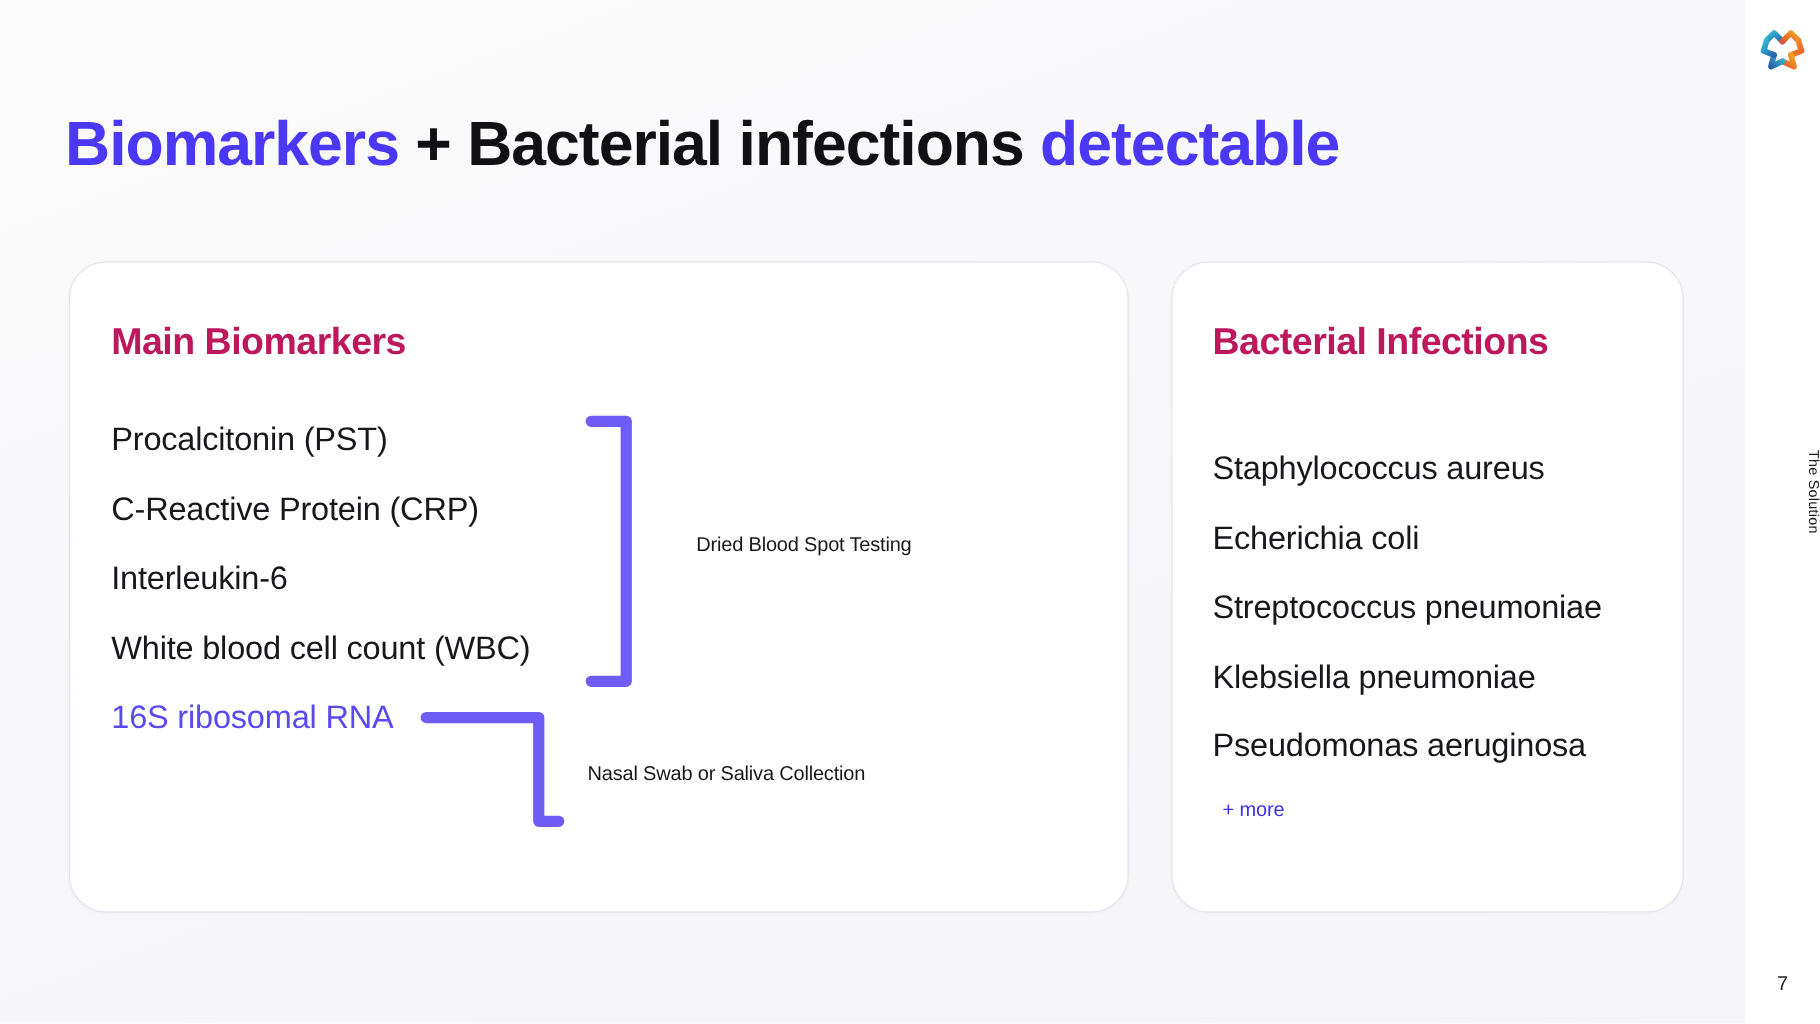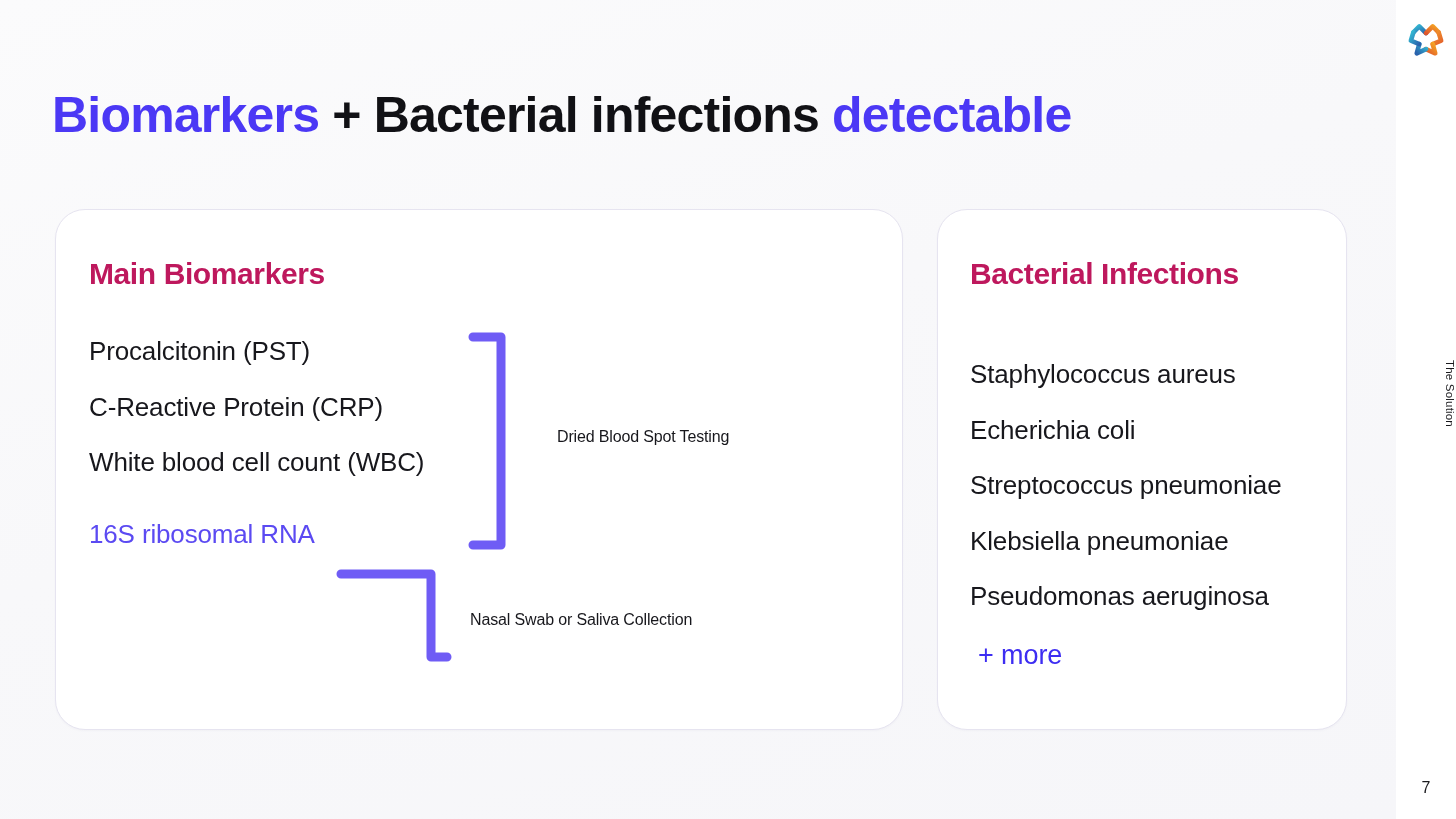--- a/index.html
+++ b/index.html
@@ -118,21 +118,21 @@
 
   .list li {
     font-size: 26px;
     font-weight: 500;
     letter-spacing: -0.15px;
     color: #17171c;
     height: 55.5px;
     line-height: 28px;
     white-space: nowrap;
   }
-  .list li.highlight { color: #5b4af2; margin-top: 16px; }
+  .list li.highlight { color: #5b4af2; }
 
   
   .bracket, .elbow {
     position: absolute;
     pointer-events: none;
   }
   #bracket-dbs { left: 463px; top: 328px; width: 48px; height: 226px; }
   #elbow-swab  { left: 330px; top: 562px; width: 128px; height: 106px; }
 
   .annot {
@@ -143,21 +143,21 @@
     color: #17171c;
     white-space: nowrap;
   }
   #annot-dbs  { left: 557px; top: 428px; }
   #annot-swab { left: 470px; top: 611px; }
 
   .more-link {
     position: absolute;
     left: 40px;
     top: 430px;
-    font-size: 27px;
+    font-size: 16px;
     font-weight: 500;
     letter-spacing: -0.1px;
     color: #3d2df2;
     white-space: nowrap;
     cursor: pointer;
     text-align: center;
   }
 </style>
 </head>
 <body>
@@ -169,20 +169,21 @@
     <div class="title">
       <span class="accent">Biomarkers</span><span> + Bacterial infections </span><span class="accent">detectable</span>
     </div>
 
     <div class="card" id="card-left">
       <div class="card-title">Main Biomarkers</div>
 
       <ul class="list" id="list-biomarkers">
         <li>Procalcitonin (PST)</li>
         <li>C-Reactive Protein (CRP)</li>
+        <li>Interleukin-6</li>
         <li>White blood cell count (WBC)</li>
         <li class="highlight">16S ribosomal RNA</li>
       </ul>
     </div>
 
     <svg class="bracket" id="bracket-dbs" viewBox="0 0 48 226">
       <path d="M 10 9 L 38 9 L 38 217 L 10 217" fill="none" stroke="#6f5cf5" stroke-width="9" stroke-linecap="round" stroke-linejoin="round"></path>
     </svg>
 
     <svg class="elbow" id="elbow-swab" viewBox="0 0 128 106">

